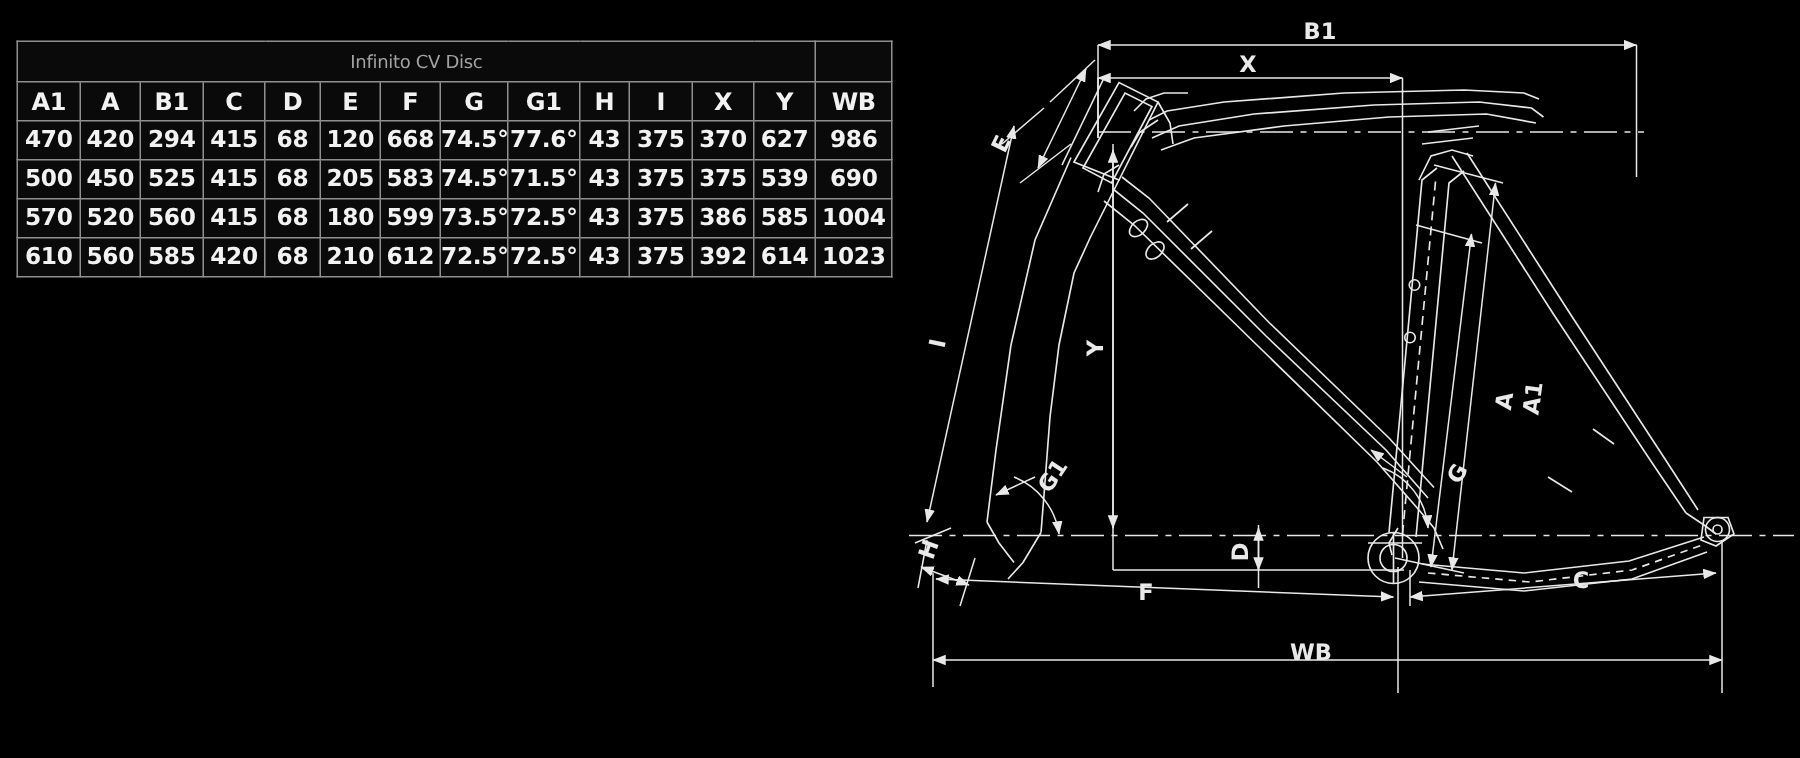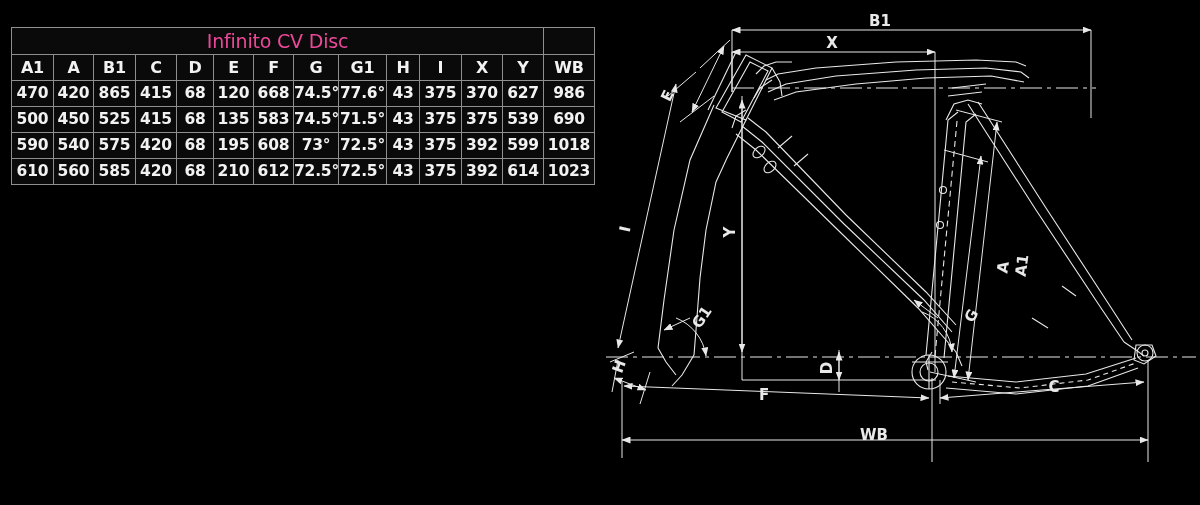--- a/index.html
+++ b/index.html
@@ -29,24 +29,24 @@
     font-weight:bold;
     font-size:15.5px;
     height:25px;
     line-height:25px;
     padding:0;
     white-space:nowrap;
     letter-spacing:-0.2px;
   }
   table.geo td.title-cell{
     font-weight:normal;
-    font-size:19px;
+    font-size:12px;
     height:26px;
     line-height:26px;
-    color:#ec4899;
+    color:#a3a3a3;
   }
   table.geo td.blank-cell{border:1px solid #8f8f8f;}
   table.geo th{font-size:16px;}
   table.geo td.val{font-size:15.5px;}
 
   
   col.c-a1{width:42px}  col.c-a{width:40px}  col.c-b1{width:42px}
   col.c-c{width:41px}   col.c-d{width:37px}  col.c-e{width:40px}
   col.c-f{width:40px}   col.c-g{width:45px}  col.c-g1{width:48px}
   col.c-h{width:33px}   col.c-i{width:42px}  col.c-x{width:41px}
@@ -105,64 +105,64 @@
             <th>I</th>
             <th>X</th>
             <th>Y</th>
             <th>WB</th>
           </tr>
       </thead>
       <tbody id="tbody">
           <tr>
             <td class="val">470</td>
             <td class="val">420</td>
-            <td class="val">865</td>
+            <td class="val">294</td>
             <td class="val">415</td>
             <td class="val">68</td>
             <td class="val">120</td>
             <td class="val">668</td>
             <td class="val">74.5°</td>
             <td class="val">77.6°</td>
             <td class="val">43</td>
             <td class="val">375</td>
             <td class="val">370</td>
             <td class="val">627</td>
             <td class="val">986</td>
           </tr>
           <tr>
             <td class="val">500</td>
             <td class="val">450</td>
             <td class="val">525</td>
             <td class="val">415</td>
             <td class="val">68</td>
-            <td class="val">135</td>
+            <td class="val">205</td>
             <td class="val">583</td>
             <td class="val">74.5°</td>
             <td class="val">71.5°</td>
             <td class="val">43</td>
             <td class="val">375</td>
             <td class="val">375</td>
             <td class="val">539</td>
             <td class="val">690</td>
           </tr>
           <tr>
-            <td class="val">590</td>
-            <td class="val">540</td>
-            <td class="val">575</td>
-            <td class="val">420</td>
+            <td class="val">570</td>
+            <td class="val">520</td>
+            <td class="val">560</td>
+            <td class="val">415</td>
             <td class="val">68</td>
-            <td class="val">195</td>
-            <td class="val">608</td>
-            <td class="val">73°</td>
+            <td class="val">180</td>
+            <td class="val">599</td>
+            <td class="val">73.5°</td>
             <td class="val">72.5°</td>
             <td class="val">43</td>
             <td class="val">375</td>
-            <td class="val">392</td>
-            <td class="val">599</td>
-            <td class="val">1018</td>
+            <td class="val">386</td>
+            <td class="val">585</td>
+            <td class="val">1004</td>
           </tr>
           <tr>
             <td class="val">610</td>
             <td class="val">560</td>
             <td class="val">585</td>
             <td class="val">420</td>
             <td class="val">68</td>
             <td class="val">210</td>
             <td class="val">612</td>
             <td class="val">72.5°</td>

